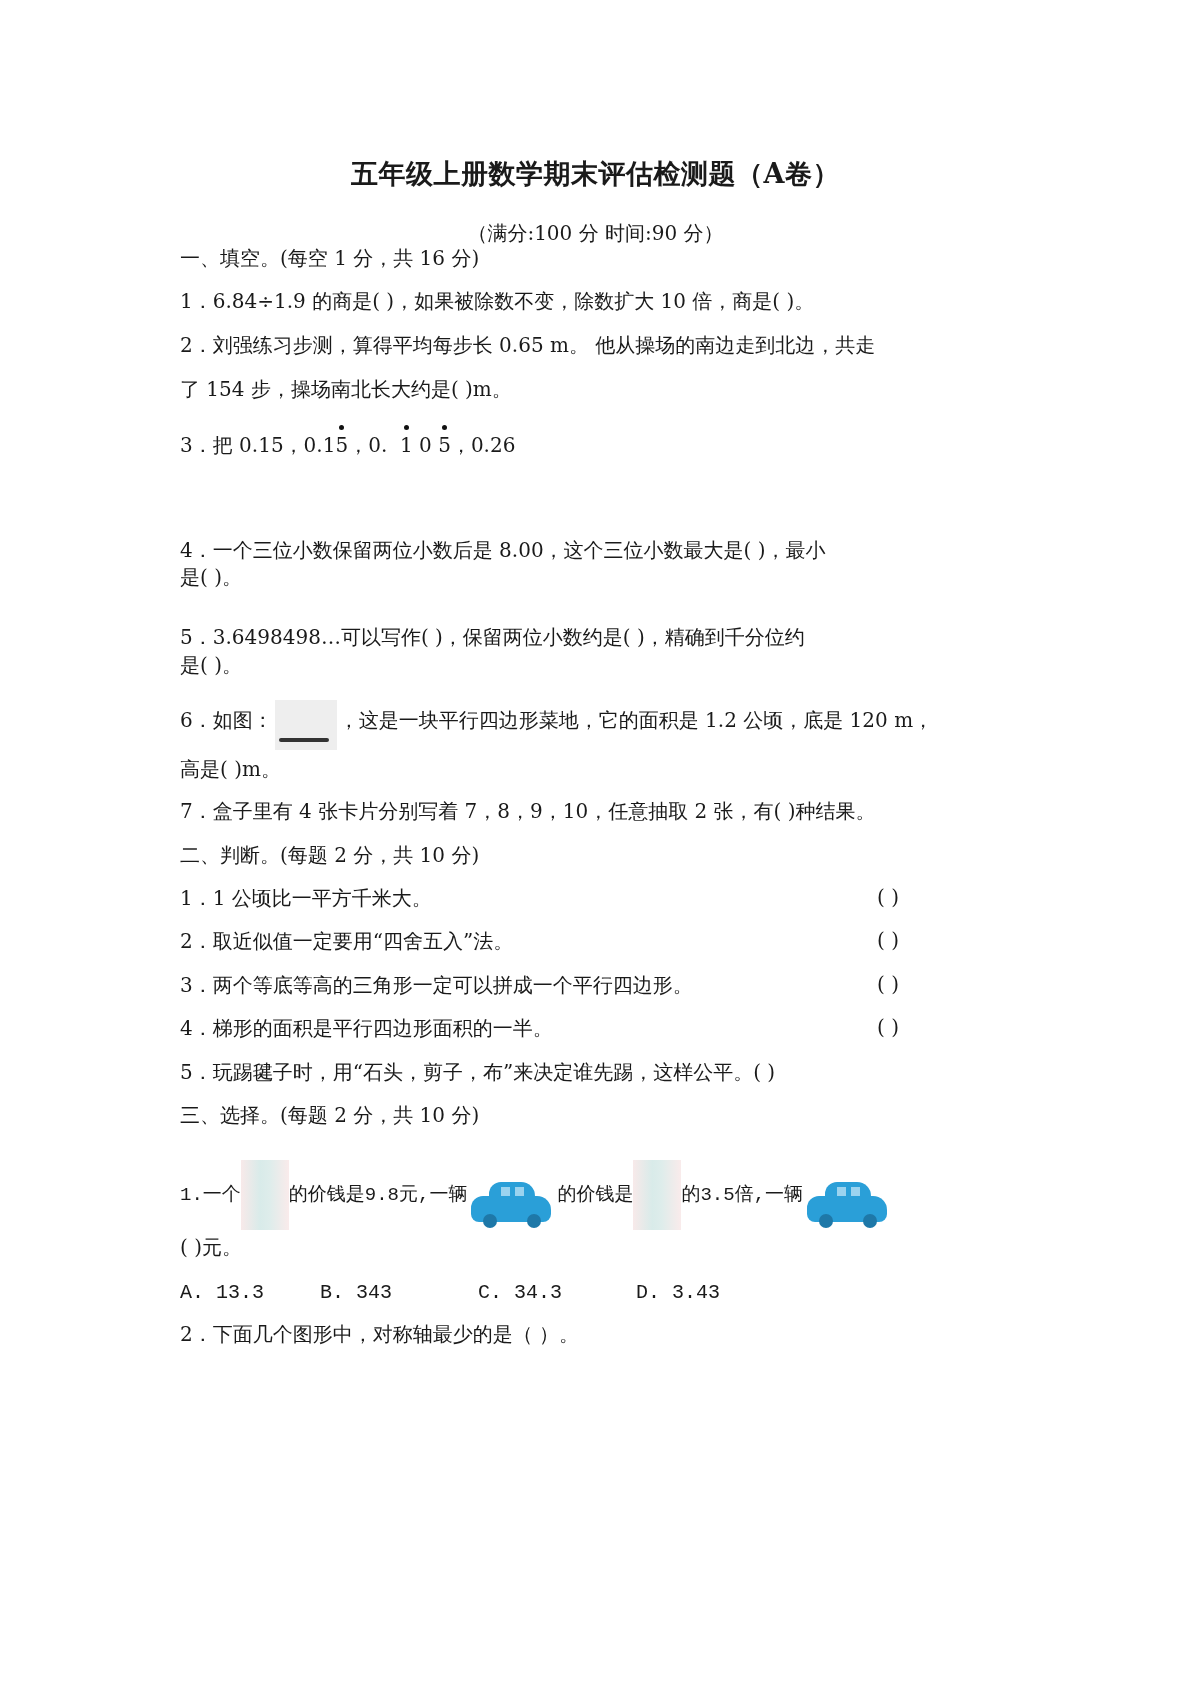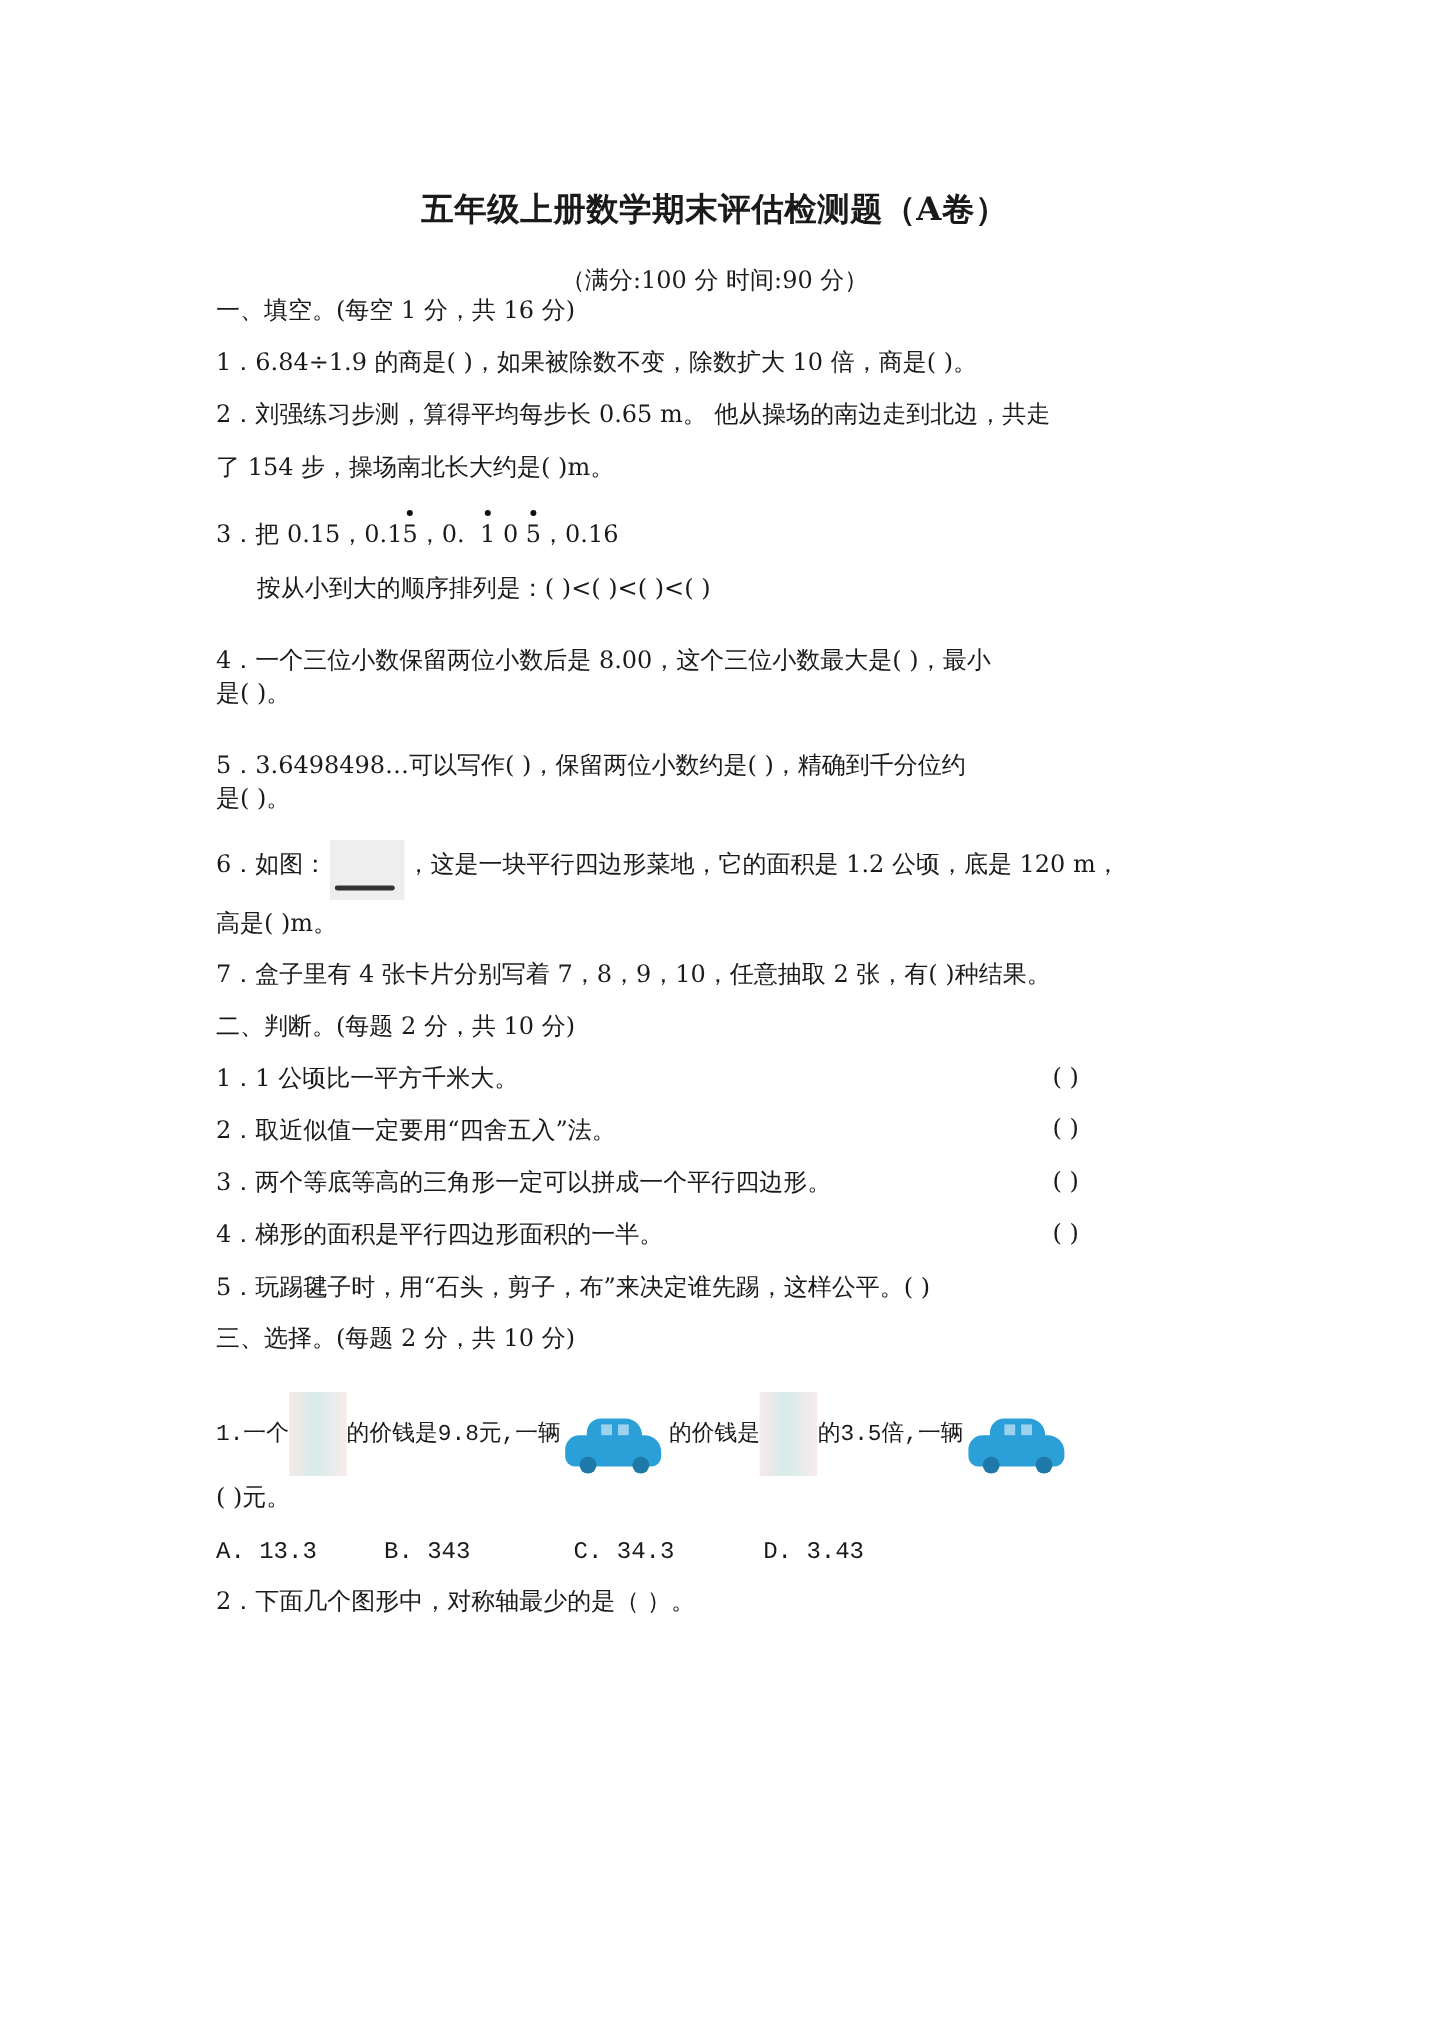--- a/index.html
+++ b/index.html
@@ -33,23 +33,22 @@
 
   <div class="title">五年级上册数学期末评估检测题（A卷）</div>
   <div class="subtitle">（满分:100 分  时间:90 分）</div>
 
   <div class="line" style="top:245px;">一、填空。(每空 1 分，共 16 分)</div>
   <div class="line" style="top:288px;">1．6.84÷1.9 的商是(        )，如果被除数不变，除数扩大 10 倍，商是(        )。</div>
   <div class="line" style="top:332px;">2．刘强练习步测，算得平均每步长 0.65 m。 他从操场的南边走到北边，共走</div>
   <div class="line" style="top:376px;">了 154 步，操场南北长大约是(        )m。</div>
 
   <div class="line" style="top:432px;">
-    <span>3．把 0.15，0.1</span><span class="dot-digit">5</span><span>，0. </span>&nbsp;<span class="dot-digit">1</span>&nbsp;<span>0</span>&nbsp;<span class="dot-digit">5</span><span>，0.16</span>
+    <span>3．把 0.15，0.1</span><span class="dot-digit">5</span><span>，0. </span>&nbsp;<span class="dot-digit">1</span>&nbsp;<span>0</span>&nbsp;<span class="dot-digit">5</span><span>，0.26</span>
   </div>
-  <div class="line" style="top:477px; left:214px;">按从小到大的顺序排列是：(        )&lt;(        )&lt;(        )&lt;(        )</div>
 
   <div class="line" style="top:520px;margin-top:17px;">4．一个三位小数保留两位小数后是 8.00，这个三位小数最大是(        )，最小</div>
   <div class="line" style="top:564px;">是(        )。</div>
   <div class="line" style="top:608px;margin-top:16px;">5．3.6498498…可以写作(        )，保留两位小数约是(        )，精确到千分位约</div>
   <div class="line" style="top:652px;">是(        )。</div>
 
   <div class="line" style="top:690px; line-height:60px;">
     <span>6．如图：</span><span class="inline-img field-img"></span><span>，这是一块平行四边形菜地，它的面积是 1.2 公顷，底是 120 m，</span>
   </div>
   <div class="line" style="top:756px;">高是(      )m。</div>

